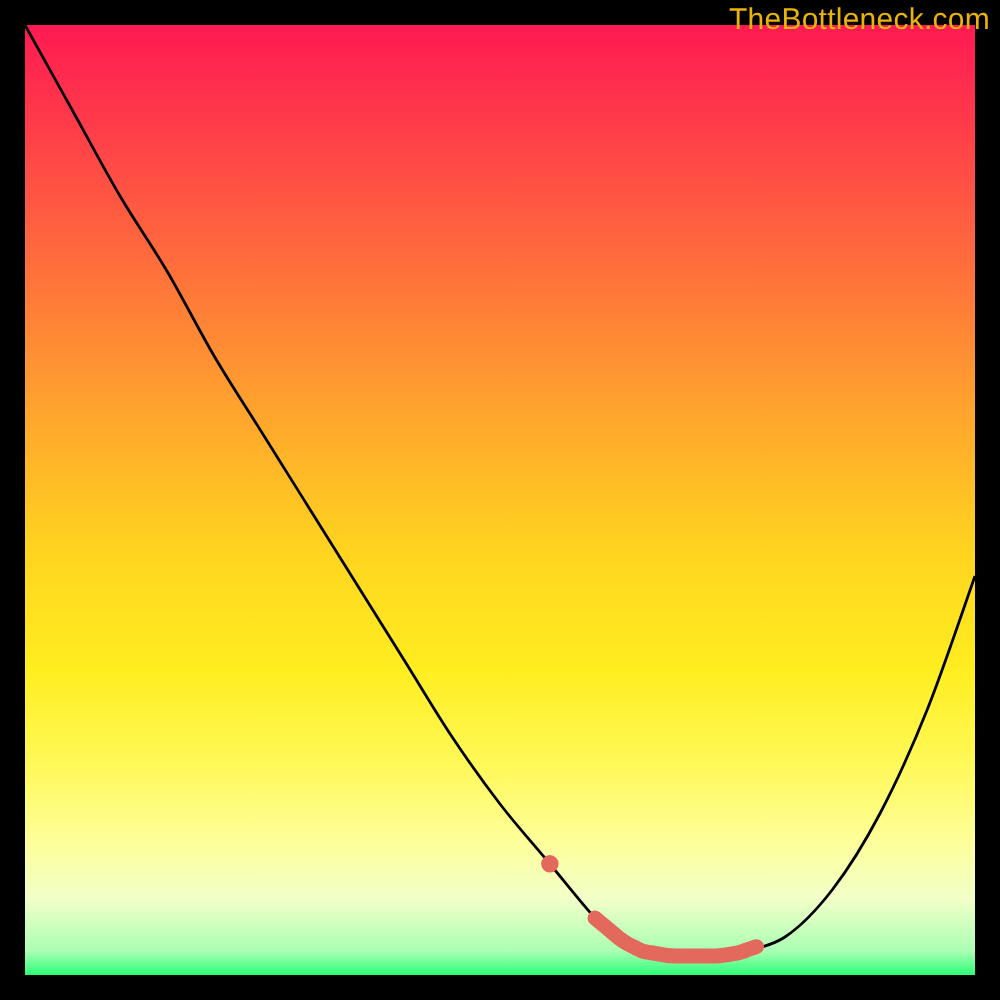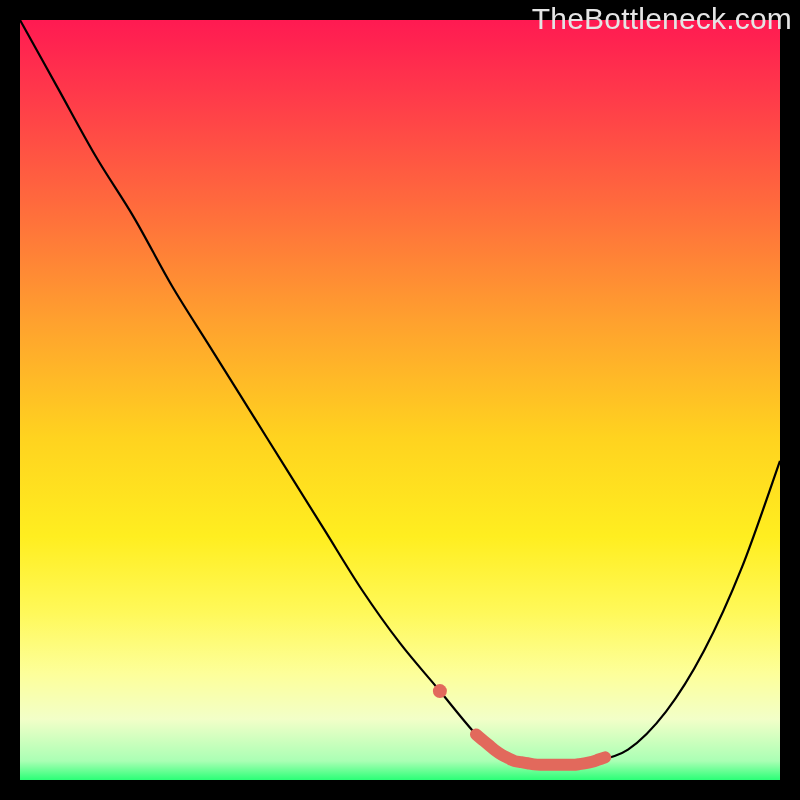--- a/index.html
+++ b/index.html
@@ -27,22 +27,22 @@
       #aaffb4 97.5%,
       #2bff77 100%);
   }
   svg.curve {
     position: absolute; left: 0; top: 0; width: 760px; height: 760px;
     overflow: visible;
   }
   .watermark {
     position: absolute;
     top: 2px; right: 8px;
-    color: #e5e5e5;
-    font-size: 30px;
+    color: #eab308;
+    font-size: 24px;
     font-weight: 400;
     letter-spacing: 0.2px;
   }
   .salmon-seg {
     stroke: #e2695c;
     stroke-width: 12;
     stroke-linecap: round;
     fill: none;
   }
   .salmon-dot {

